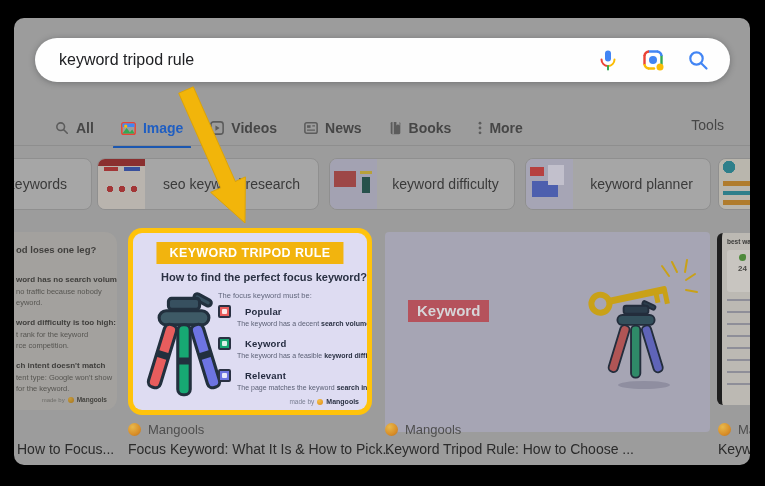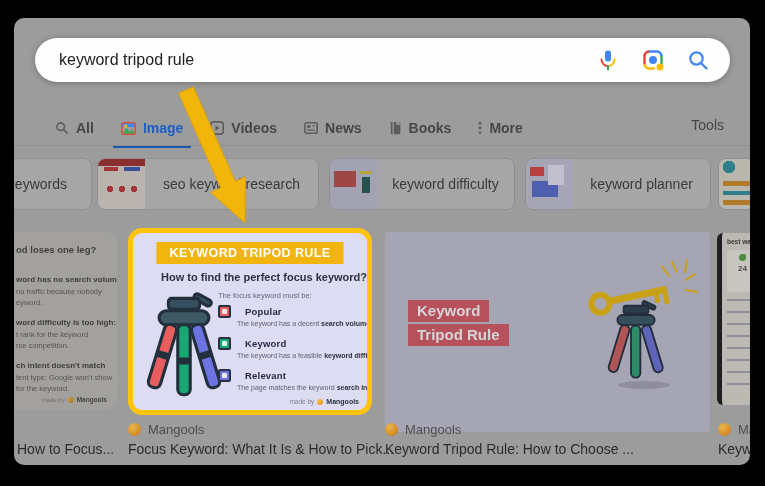--- a/index.html
+++ b/index.html
@@ -292,21 +292,20 @@
       <span class="credit">
         <span>made by</span>
         <span class="mini-dot"></span>
         <b>Mangools</b>
       </span>
     </div>
   </div>
 
   <div class="res res3">
     <span class="redblock rb1">Keyword</span>
-    <span class="redblock rb2">Tripod Rule</span>
     <svg width="125" height="140" viewBox="0 0 125 140">
       <g stroke="#c9a117" stroke-width="2" stroke-linecap="round">
         <line x1="95" y1="8" x2="100" y2="18"></line>
         <line x1="110" y1="6" x2="108" y2="18"></line>
         <line x1="118" y1="20" x2="109" y2="26"></line>
         <line x1="120" y1="38" x2="109" y2="36"></line>
         <line x1="85" y1="12" x2="92" y2="22"></line>
       </g>
       <g transform="rotate(-12 50 40)">
         <circle cx="22" cy="44" r="9" fill="none" stroke="#c9a117" stroke-width="6"></circle>

